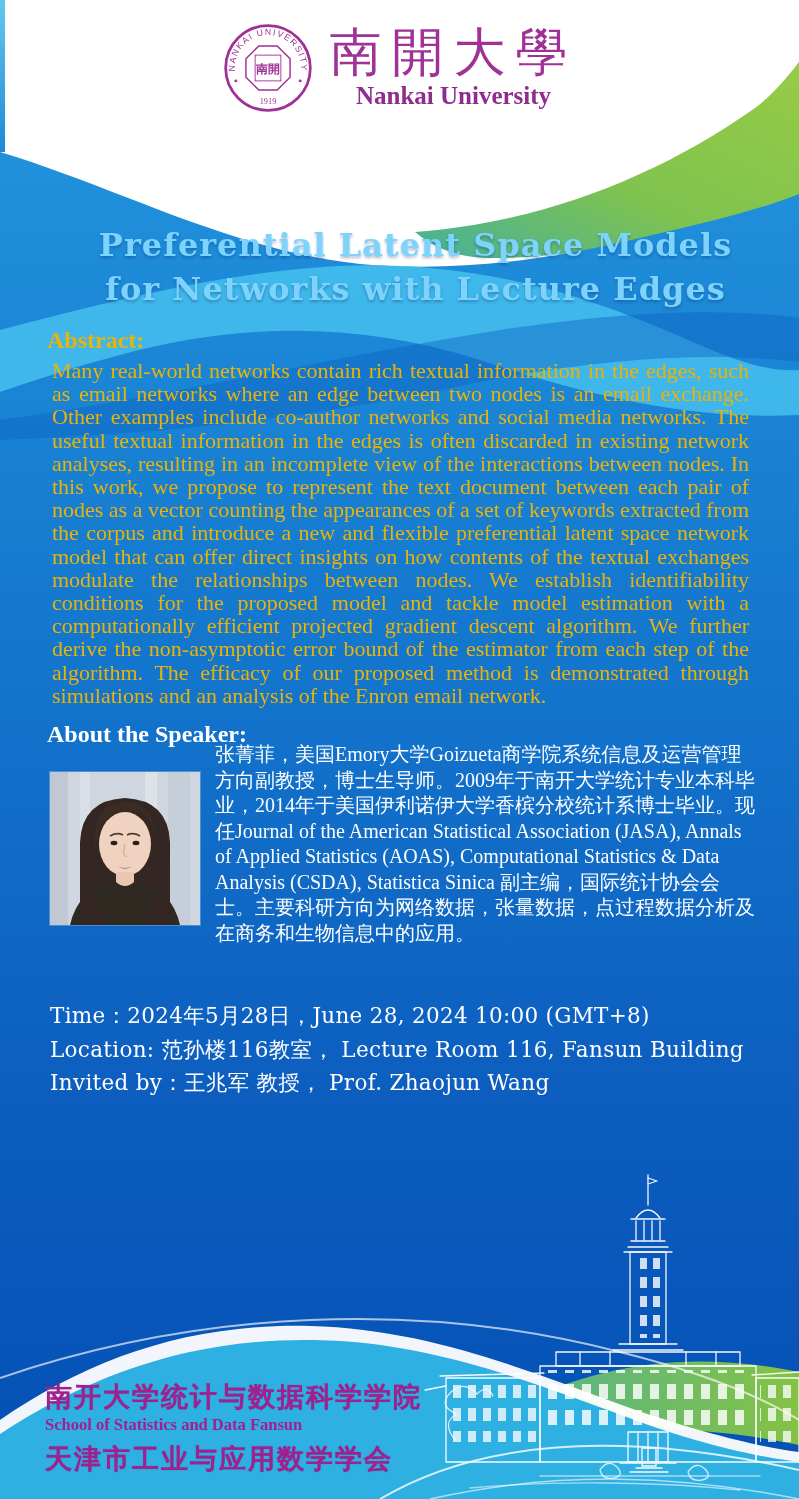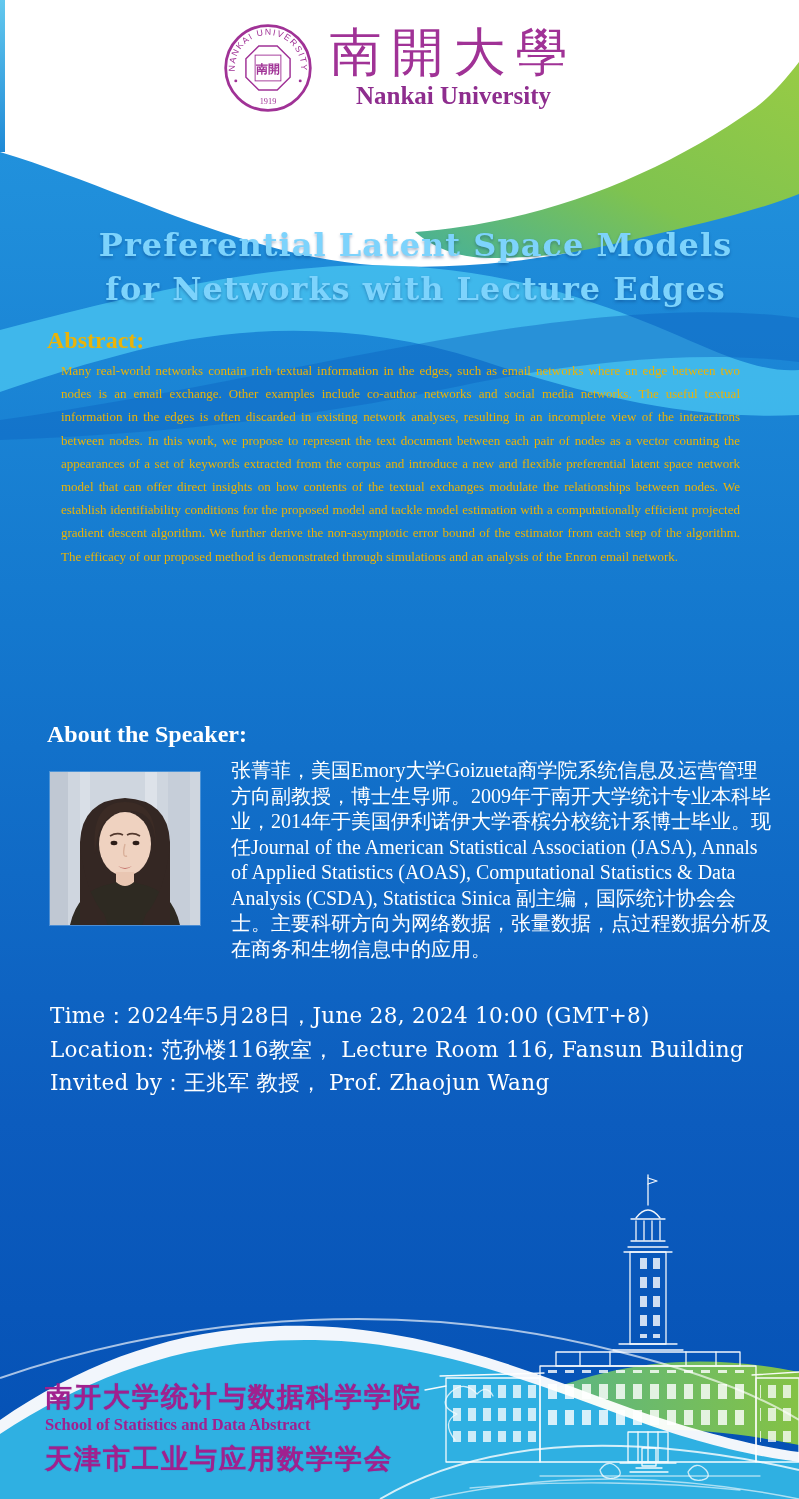--- a/index.html
+++ b/index.html
@@ -25,27 +25,27 @@
 
   
   .talk-title{top:224px;left:0;width:799px;margin:0;text-align:center;color:#7dd3fc;
     font-family:"DejaVu Serif",serif;font-weight:bold;font-size:32px;line-height:1.36;
     letter-spacing:1px;text-shadow:0 2px 3px rgba(10,50,110,.35);padding-left:16px;}
   .talk-title span{display:block;}
 
   
   .abstract{top:326px;left:47px;width:707px;color:#eab308;}
   .section-heading{margin:0;font-family:"Liberation Serif",serif;font-weight:bold;font-size:24px;line-height:28px;}
-  .abstract-body{margin:5px 14px 0;font-size:13px;line-height:23.2px;text-align:justify;}
+  .abstract-body{margin:5px 5px 0;font-size:22px;line-height:23.2px;text-align:justify;}
 
   
   .speaker{top:720px;left:47px;width:707px;height:265px;color:#ffffff;}
   .speaker-photo{position:absolute;left:3px;top:52px;width:150px;height:153px;box-shadow:0 0 0 1px rgba(255,255,255,.25);}
   .speaker-photo svg{display:block;}
-  .speaker-bio{position:absolute;left:168px;top:22px;width:541px;margin:16px;font-size:20px;line-height:25.5px;}
+  .speaker-bio{position:absolute;left:168px;top:22px;width:541px;margin:0;font-size:20px;line-height:25.5px;}
 
   
   .details{top:1004px;left:50px;width:720px;color:#ffffff;
     font-family:"DejaVu Serif",serif;font-size:21.5px;letter-spacing:.3px;}
   .details p{margin:0 0 9px;line-height:1.15;}
 
   
   .footer{top:1382px;left:45px;width:560px;color:#a1208f;}
   .org-cn{font-family:"DejaVu Serif",serif;font-weight:bold;font-size:27px;line-height:30px;letter-spacing:2px;
     text-shadow:0 0 1px rgba(120,20,110,.6);}
@@ -228,17 +228,17 @@
   </section>
 
   <section class="layer details">
     <p>Time：2024年5月28日，June 28, 2024 10:00 (GMT+8)</p>
     <p>Location: 范孙楼116教室， Lecture Room 116, Fansun Building</p>
     <p>Invited by：王兆军 教授， Prof. Zhaojun Wang</p>
   </section>
 
   <footer class="layer footer">
     <div class="org-cn">南开大学统计与数据科学学院</div>
-    <div class="org-en">School of Statistics and Data Abstract</div>
+    <div class="org-en">School of Statistics and Data Fansun</div>
     <div class="org-cn">天津市工业与应用数学学会</div>
   </footer>
 
 </div>
 
 </body></html>

